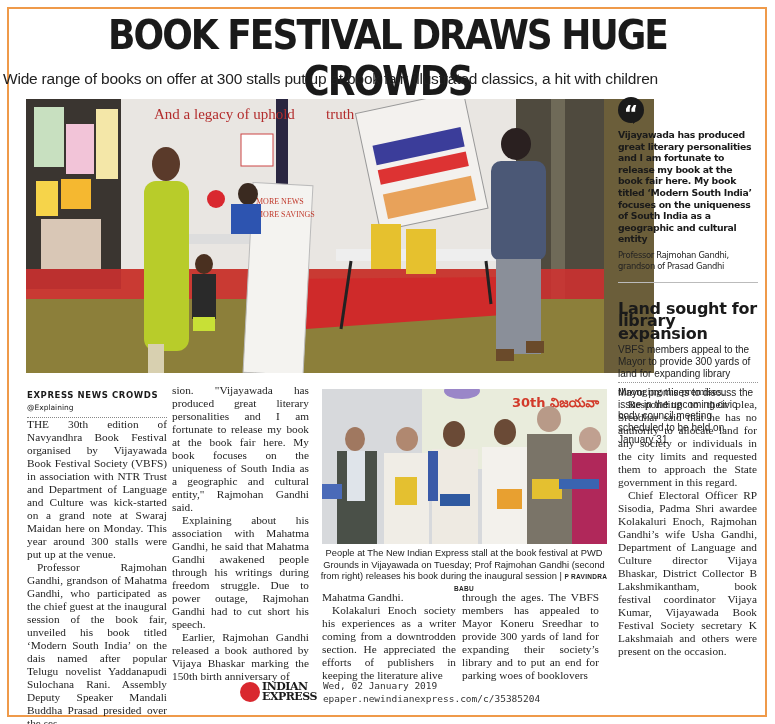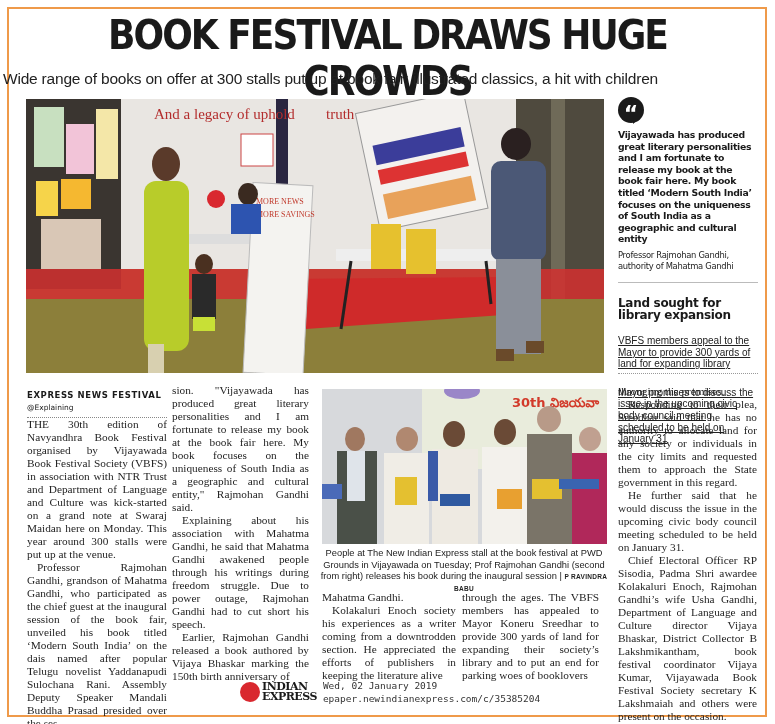--- a/index.html
+++ b/index.html
@@ -1,31 +1,31 @@
 <!DOCTYPE html>
 <html><head>
 <meta charset="utf-8">
 <style>
   html, body { margin:0; padding:0; background:#fff; }
   body { width:775px; height:724px; position:relative; overflow:hidden; font-family:"DejaVu Serif", serif; color:#1a1a1a; }
   .frame { position:absolute; left:7px; top:7px; width:760px; height:710px; border:2px solid #ef9a4a; box-sizing:border-box; background:#fff; }
   .headline { position:absolute; left:0; top:12px; width:775px; text-align:center; font-family:"DejaVu Sans", sans-serif; font-weight:bold; font-size:40px; letter-spacing:-2.2px; color:#1a1a1a; transform:scaleX(0.9); transform-origin:center; }
   .subhead { position:absolute; left:0; top:70px; width:661px; text-align:center; font-family:"Liberation Sans", sans-serif; font-size:15.5px; color:#222; letter-spacing:-0.2px; }
 
-  .photo-main { position:absolute; left:26px; top:99px; width:578px; height:274px; overflow:hidden; background:#6b5e3a; }
+  .photo-main { position:absolute; left:26px; top:99px; width:628px; height:274px; overflow:hidden; background:#6b5e3a; }
   .photo-main svg, .photo-sub svg { display:block; }
 
   .sidebar { position:absolute; left:618px; top:97px; width:140px; font-family:"DejaVu Sans", sans-serif; }
   .quote-icon { width:26px; height:26px; border-radius:50%; background:#1a1a1a; color:#fff; font-size:22px; font-weight:bold; line-height:34px; text-align:center; position:relative; }
   .quote-icon:after { content:""; position:absolute; left:15px; top:20px; border-left:8px solid #1a1a1a; border-bottom:7px solid transparent; }
   .quote-text { margin-top:6px; font-size:9.3px; font-weight:bold; line-height:11.6px; letter-spacing:-0.3px; }
   .quote-attr { margin-top:5px; font-size:8.4px; line-height:11px; letter-spacing:-0.3px; color:#222; }
   .side-rule { margin-top:10px; border-top:1px solid #bbb; }
-  .box-title { margin-top:14px; font-size:12px; font-weight:bold; line-height:12.5px; letter-spacing:-0.3px; }
-  .box-p { margin-top:13px; font-family:"Liberation Sans", sans-serif; font-size:10px; line-height:11.6px; color:#222;text-decoration:underline; }
+  .box-title { margin-top:20px; font-size:16px; font-weight:bold; line-height:12.5px; letter-spacing:-0.3px; }
+  .box-p { margin-top:4px; font-family:"Liberation Sans", sans-serif; font-size:10px; line-height:11.6px; color:#222; }
   .box-rule { margin-top:3px; border-top:1px dotted #999; }
 
   .byline { position:absolute; left:27px; top:390px; width:140px; font-family:"DejaVu Sans", sans-serif; }
   .byline .agency { font-size:8.5px; font-weight:bold; letter-spacing:0.6px; }
   .byline .place { font-size:7.5px; margin-top:3px; }
   .byline .rule { margin-top:5px; border-top:1px dotted #888; }
 
   .col { position:absolute; font-family:"Liberation Serif", serif; font-size:11.3px; line-height:13px; text-align:justify; color:#1e1e1e; }
   .col p { margin:0; text-indent:10px; }
   .col p.first { text-indent:0; }
@@ -109,30 +109,30 @@
     <rect x="500" y="242" width="18" height="12" fill="#6a4a2a"></rect>
 
     <ellipse cx="222" cy="95" rx="10" ry="11" fill="#3a2a20"></ellipse>
     <rect x="205" y="105" width="30" height="30" fill="#2d54b0"></rect>
   </svg>
 </div>
 
 <div class="sidebar">
   <div class="quote-icon">“</div>
   <div class="quote-text">Vijayawada has produced great literary personalities and I am fortunate to release my book at the book fair here. My book titled ‘Modern South India’ focuses on the uniqueness of South India as a geographic and cultural entity</div>
-  <div class="quote-attr">Professor Rajmohan Gandhi, authority of Mahatma Gandhi</div>
+  <div class="quote-attr">Professor Rajmohan Gandhi, grandson of Prasad Gandhi</div>
   <div class="side-rule"></div>
   <div class="box-title">Land sought for library expansion</div>
   <div class="box-p">VBFS members appeal to the Mayor to provide 300 yards of land for expanding library</div>
   <div class="box-rule"></div>
   <div class="box-p">Mayor promises to discuss the issue in the upcoming civic body council meeting scheduled to be held on January 31</div>
 </div>
 
 <div class="byline">
-  <div class="agency">EXPRESS NEWS FESTIVAL</div>
+  <div class="agency">EXPRESS NEWS CROWDS</div>
   <div class="place">@Explaining</div>
   <div class="rule"></div>
 </div>
 
 <div class="col col1">
   <p class="first">THE 30th edition of Navyandhra Book Festival organised by Vijayawada Book Festival Society (VBFS) in association with NTR Trust and Department of Language and Culture was kick-started on a grand note at Swaraj Maidan here on Monday. This year around 300 stalls were put up at the venue.</p>
   <p>Professor Rajmohan Gandhi, grandson of Mahatma Gandhi, who participated as the chief guest at the inaugural session of the book fair, unveiled his book titled ‘Modern South India’ on the dais named after popular Telugu novelist Yaddanapudi Sulochana Rani. Assembly Deputy Speaker Mandali Buddha Prasad presided over the ses-</p>
 </div>
 
 <div class="col col2">
@@ -183,21 +183,20 @@
   <p>Kolakaluri Enoch society his experiences as a writer coming from a downtrodden section. He appreciated the efforts of publishers in keeping the literature alive</p>
 </div>
 
 <div class="col col4">
   <p class="first">through the ages. The VBFS members has appealed to Mayor Koneru Sreedhar to provide 300 yards of land for expanding their society’s library and to put an end for parking woes of booklovers</p>
 </div>
 
 <div class="col col5">
   <p class="first">thronging the premises.</p>
   <p>Responding to their plea, Sreedhar said that he has no authority to allocate land for any society or individuals in the city limits and requested them to approach the State government in this regard.</p>
-  <p>He further said that he would discuss the issue in the upcoming civic body council meeting scheduled to be held on January 31.</p>
   <p>Chief Electoral Officer RP Sisodia, Padma Shri awardee Kolakaluri Enoch, Rajmohan Gandhi’s wife Usha Gandhi, Department of Language and Culture director Vijaya Bhaskar, District Collector B Lakshmikantham, book festival coordinator Vijaya Kumar, Vijayawada Book Festival Society secretary K Lakshmaiah and others were present on the occasion.</p>
 </div>
 
 <div class="footer">
   <div class="logo-dot"></div>
   <div class="logo-text">
     <div>INDIAN</div>
     <div>EXPRESS</div>
   </div>
   <div class="meta">

